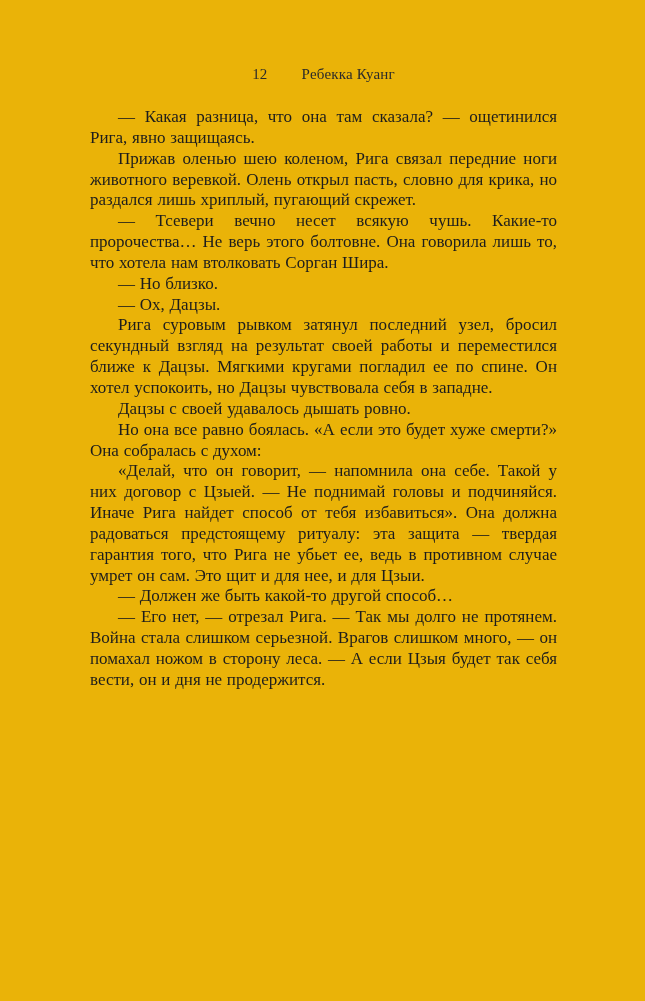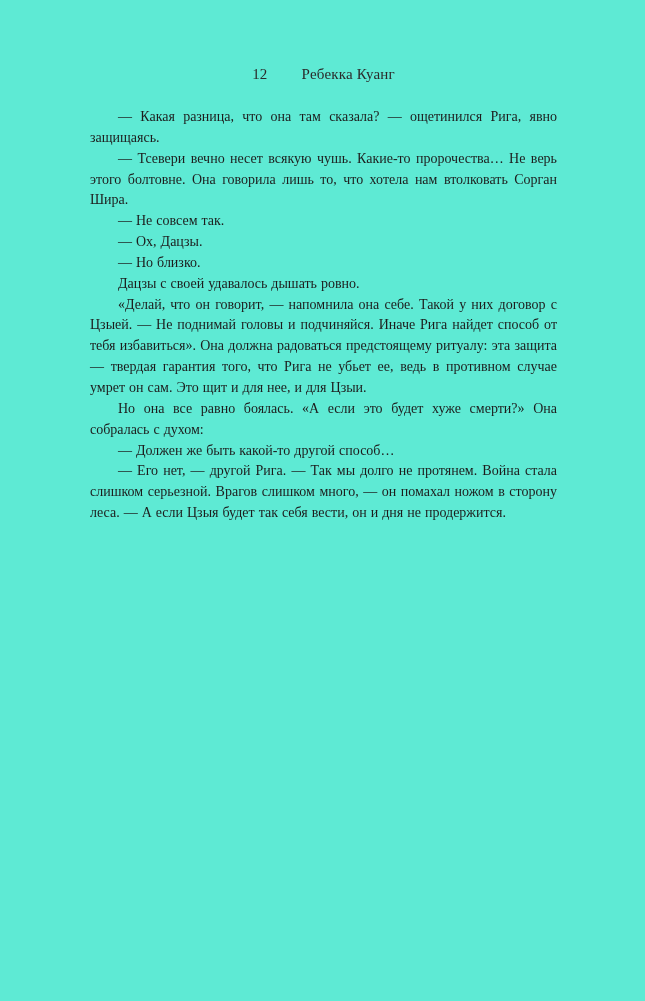--- a/index.html
+++ b/index.html
@@ -12,57 +12,58 @@
     height: 1001px;
     overflow: hidden;
     font-family: "Liberation Serif", "DejaVu Serif", serif;
     color: #1d1d1d;
   }
   .page {
     box-sizing: border-box;
     width: 645px;
     height: 1001px;
     padding: 66px 88px 30px 90px;
-    background: #5eead4;
+    background: #eab308;
   }
   .page-header {
     display: flex;
     justify-content: center;
     align-items: baseline;
     gap: 34px;
     font-size: 15px;
     color: #2b2b2b;
     margin-bottom: 24px;
     letter-spacing: 0.2px;
   }
   .text-block p {
     margin: 0;
     text-indent: 28px;
     text-align: justify;
-    font-size: 14px;
+    font-size: 17px;
     line-height: 20.85px;
     word-spacing: 0.5px;
   }
 </style>
 </head>
 <body>
 
 <div class="page">
 
   <div class="page-header">
     <span>12</span>
     <span>Ребекка Куанг</span>
   </div>
 
   <div class="text-block">
     <p>— Какая разница, что она там сказала? — ощетинился Рига, явно защищаясь.</p>
+    <p>Прижав оленью шею коленом, Рига связал передние ноги животного веревкой. Олень открыл пасть, словно для крика, но раздался лишь хриплый, пугающий скрежет.</p>
     <p>— Тсевери вечно несет всякую чушь. Какие-то пророчества… Не верь этого болтовне. Она говорила лишь то, что хотела нам втолковать Сорган Шира.</p>
-    <p>— Не совсем так.</p>
+    <p>— Но близко.</p>
     <p>— Ох, Дацзы.</p>
-    <p>— Но близко.</p>
+    <p>Рига суровым рывком затянул последний узел, бросил секундный взгляд на результат своей работы и переместился ближе к Дацзы. Мягкими кругами погладил ее по спине. Он хотел успокоить, но Дацзы чувствовала себя в западне.</p>
     <p>Дацзы с своей удавалось дышать ровно.</p>
+    <p>Но она все равно боялась. «А если это будет хуже смерти?» Она собралась с духом:</p>
     <p>«Делай, что он говорит, — напомнила она себе. Такой у них договор с Цзыей. — Не поднимай головы и подчиняйся. Иначе Рига найдет способ от тебя избавиться». Она должна радоваться предстоящему ритуалу: эта защита — твердая гарантия того, что Рига не убьет ее, ведь в противном случае умрет он сам. Это щит и для нее, и для Цзыи.</p>
-    <p>Но она все равно боялась. «А если это будет хуже смерти?» Она собралась с духом:</p>
     <p>— Должен же быть какой-то другой способ…</p>
-    <p>— Его нет, — другой Рига. — Так мы долго не протянем. Война стала слишком серьезной. Врагов слишком много, — он помахал ножом в сторону леса. — А если Цзыя будет так себя вести, он и дня не продержится.</p>
+    <p>— Его нет, — отрезал Рига. — Так мы долго не протянем. Война стала слишком серьезной. Врагов слишком много, — он помахал ножом в сторону леса. — А если Цзыя будет так себя вести, он и дня не продержится.</p>
   </div>
 
 </div>
 
 </body></html>

